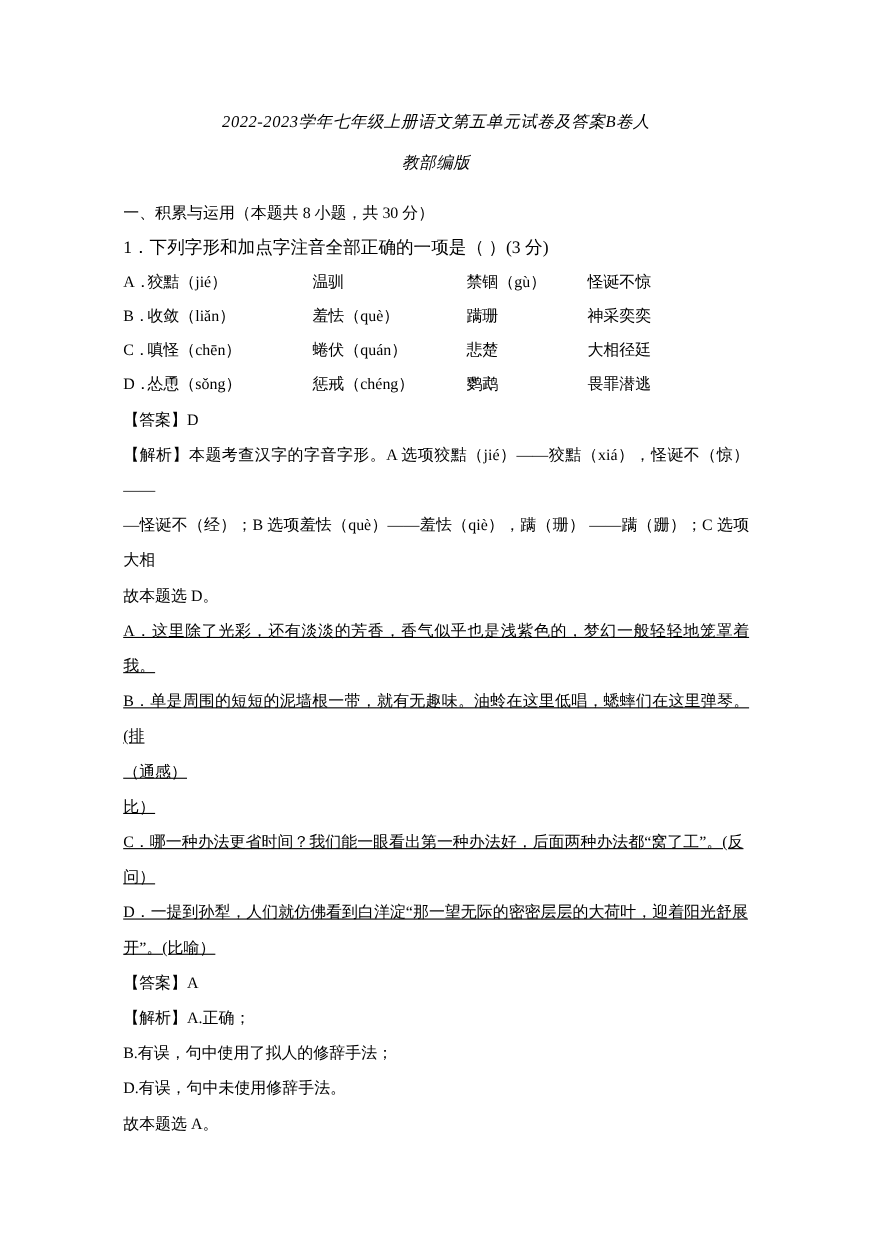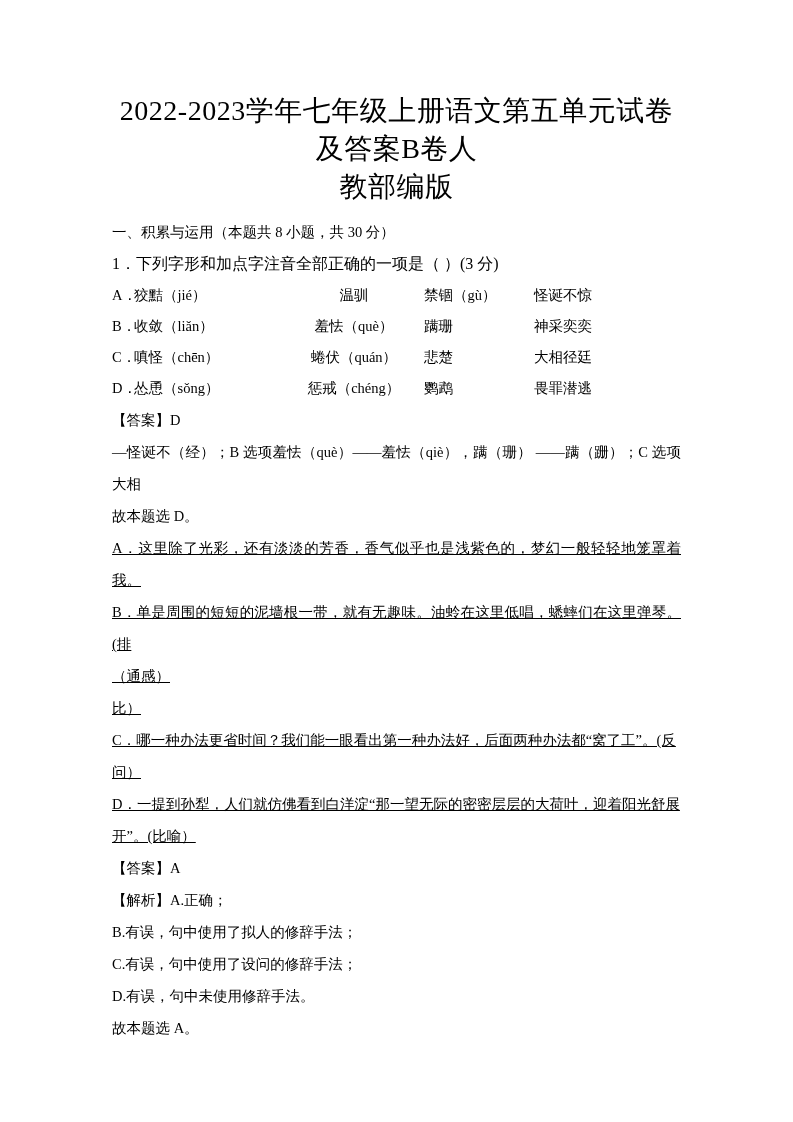--- a/index.html
+++ b/index.html
@@ -18,27 +18,28 @@
   .page {
     position: absolute;
     left: 0;
     top: 0;
     width: 793px;
     height: 1122px;
     box-sizing: border-box;
     padding: 92px 112px 40px 112px;
   }
   .doc-title {
-    font-size: 28px;
+    font-size: 15px;
     line-height: 38px;
     text-align: center;
     font-weight: normal;
     letter-spacing: 0.5px;
     margin: 0 0 10px 0;
     font-family: "Liberation Serif", "DejaVu Serif", serif;
+    font-style: italic;
   }
   .sec-heading {
     font-size: 14.5px;
     line-height: 32px;
     margin: 6px 0 0 0;
   }
   .para {
     font-size: 14.5px;
     line-height: 32px;
     margin: 0;
@@ -50,21 +51,21 @@
     line-height: 31px;
     margin: 0;
     display: flex;
     white-space: pre;
   }
   .opt-label {
     width: 22px;
     flex: none;
   }
   .opt-c1 { width: 150px; flex: none; }
-  .opt-c2 { width: 140px; flex: none; text-align: center; }
+  .opt-c2 { width: 140px; flex: none; }
   .opt-c3 { width: 110px; flex: none; }
   .opt-c4 { flex: none; }
   .ans {
     font-size: 14.5px;
     line-height: 32px;
     margin: 0;
   }
   .q {
     font-size: 16px;
     line-height: 32px;
@@ -116,32 +117,32 @@
   </div>
   <div class="opt-row">
     <span class="opt-label">D．</span>
     <span class="opt-c1">怂恿（sǒng）</span>
     <span class="opt-c2">惩戒（chéng）</span>
     <span class="opt-c3">鹦鹉</span>
     <span class="opt-c4">畏罪潜逃</span>
   </div>
 
   <p class="ans">【答案】D</p>
+  <p class="para">【解析】本题考查汉字的字音字形。A 选项狡黠（jié）——狡黠（xiá），怪诞不（惊）——</p>
   <p class="para">—怪诞不（经）；B 选项羞怯（què）——羞怯（qiè），蹒（珊） ——蹒（跚）；C 选项大相</p>
   <p class="ans">故本题选 D。</p>
 
   <p class="sub">A．这里除了光彩，还有淡淡的芳香，香气似乎也是浅紫色的，梦幻一般轻轻地笼罩着我。</p>
   <p class="sub">B．单是周围的短短的泥墙根一带，就有无趣味。油蛉在这里低唱，蟋蟀们在这里弹琴。(排</p>
   <p class="sub">（通感）</p>
   <p class="sub">比）</p>
   <p class="sub">C．哪一种办法更省时间？我们能一眼看出第一种办法好，后面两种办法都“窝了工”。(反</p>
   <p class="sub">问）</p>
   <p class="sub">D．一提到孙犁，人们就仿佛看到白洋淀“那一望无际的密密层层的大荷叶，迎着阳光舒展</p>
   <p class="sub">开”。(比喻）</p>
 
   <p class="ans">【答案】A</p>
   <p class="para">【解析】A.正确；</p>
   <p class="para">B.有误，句中使用了拟人的修辞手法；</p>
-  <p class="para">C.有误，句中使用了设问的修辞手法；</p>
   <p class="para">D.有误，句中未使用修辞手法。</p>
   <p class="ans">故本题选 A。</p>
 
 </div>
 
 </body></html>

